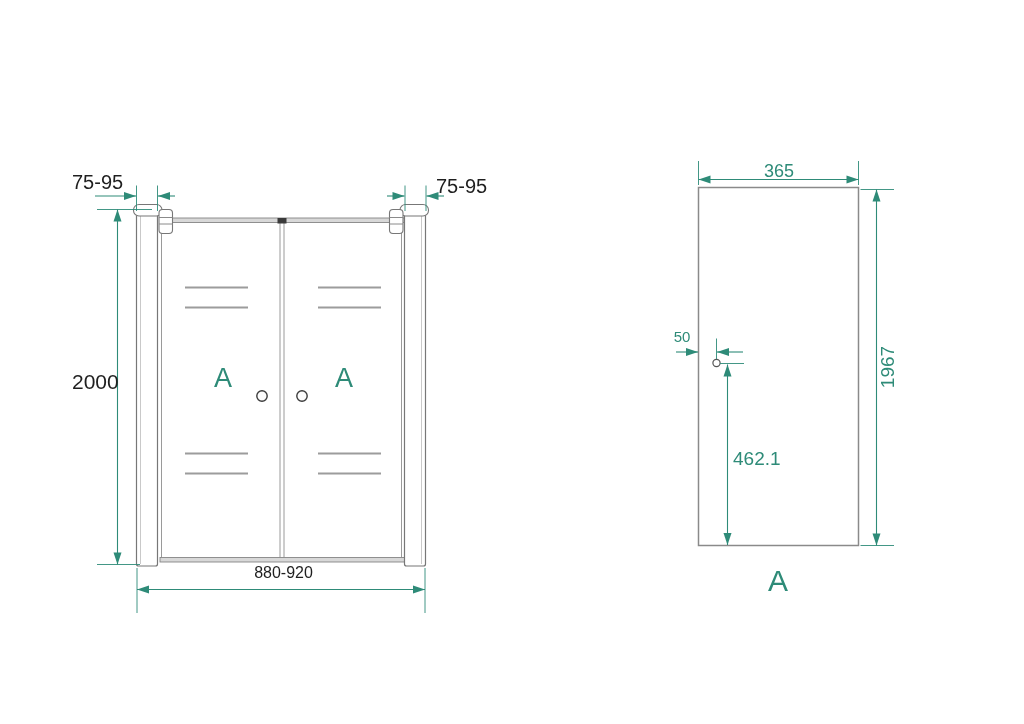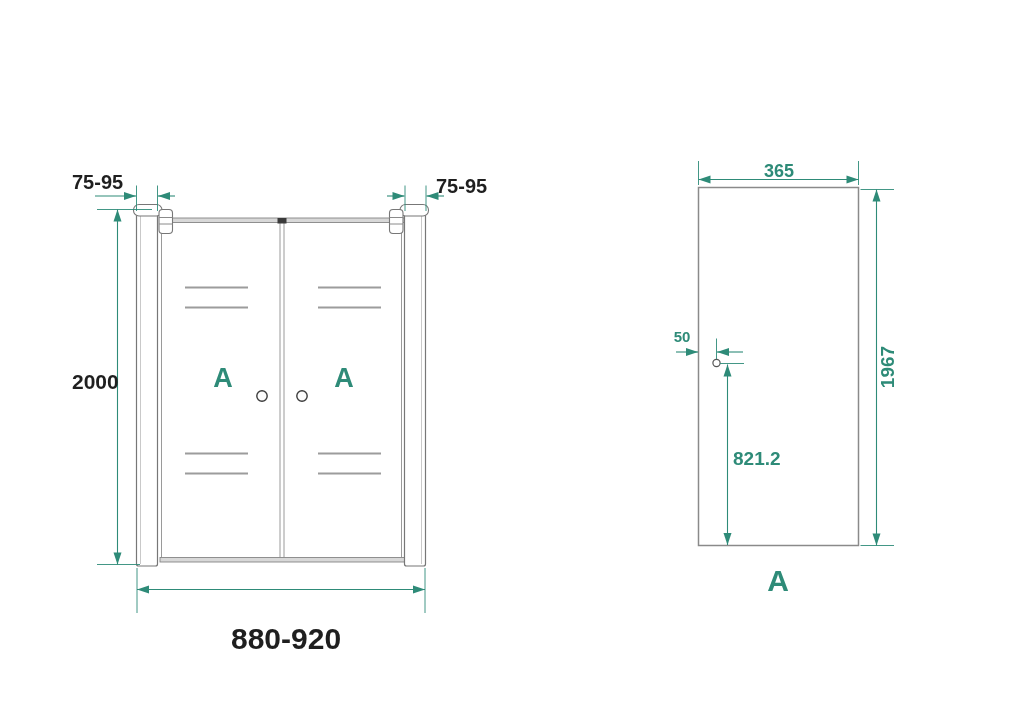--- a/index.html
+++ b/index.html
@@ -12,21 +12,20 @@
   body{
     background:var(--background);
     font-family:"Liberation Sans", sans-serif;
     -webkit-font-smoothing:antialiased;
   }
   .canvas{
     position:relative;
     width:1024px;height:724px;
     background:var(--background);
     overflow:hidden;
-    font-weight:bold;
   }
   .canvas svg{position:absolute;left:0;top:0;}
   
   .dl{stroke:var(--accent-teal);stroke-width:1.1;fill:none;}
   .xl{stroke:var(--accent-teal);stroke-width:0.9;fill:none;}
   .arrfill{fill:var(--accent-teal);}
   .gl{stroke:var(--line-gray);stroke-width:1;fill:none;}
   .glass-edge{stroke:#9a9a9a;stroke-width:1;fill:none;}
   .stripe{stroke:#9c9c9c;stroke-width:2;fill:none;}
   .rail{fill:#d8d8d8;stroke:#868686;stroke-width:0.9;}
@@ -164,29 +163,29 @@
       </g>
     </g>
   </svg>
 
   <div class="lbl" style="left:72px;top:172px;font-size:20px;">75-95</div>
 
   <div class="lbl" style="left:436px;top:176px;font-size:20px;">75-95</div>
 
   <div class="lbl right" style="left:72px;top:371px;width:42px;font-size:21px;text-align:center;">2000</div>
 
-  <div class="lbl center" style="left:231px;top:624px;width:105px;font-size:30px;">880-920</div>
+  <div class="lbl center" style="left:231px;top:565px;width:105px;font-size:16px;">880-920</div>
 
   <div class="lbl teal center" style="left:209px;top:365px;width:28px;font-size:27px;">A</div>
 
   <div class="lbl teal center" style="left:330px;top:365px;width:28px;font-size:27px;">A</div>
 
   <div class="lbl teal center" style="left:752px;top:162px;width:54px;font-size:18px;">365</div>
 
   <div class="lbl teal center rot" style="left:857px;top:356px;width:64px;height:22px;font-size:19px;">1967</div>
 
   <div class="lbl teal center" style="left:667px;top:329px;width:30px;font-size:15px;">50</div>
 
-  <div class="lbl teal" style="left:733px;top:449px;font-size:19px;">821.2</div>
+  <div class="lbl teal" style="left:733px;top:449px;font-size:19px;">462.1</div>
 
   <div class="lbl teal center" style="left:763px;top:566px;width:30px;font-size:30px;">A</div>
 
 </div>
 
 </body></html>

